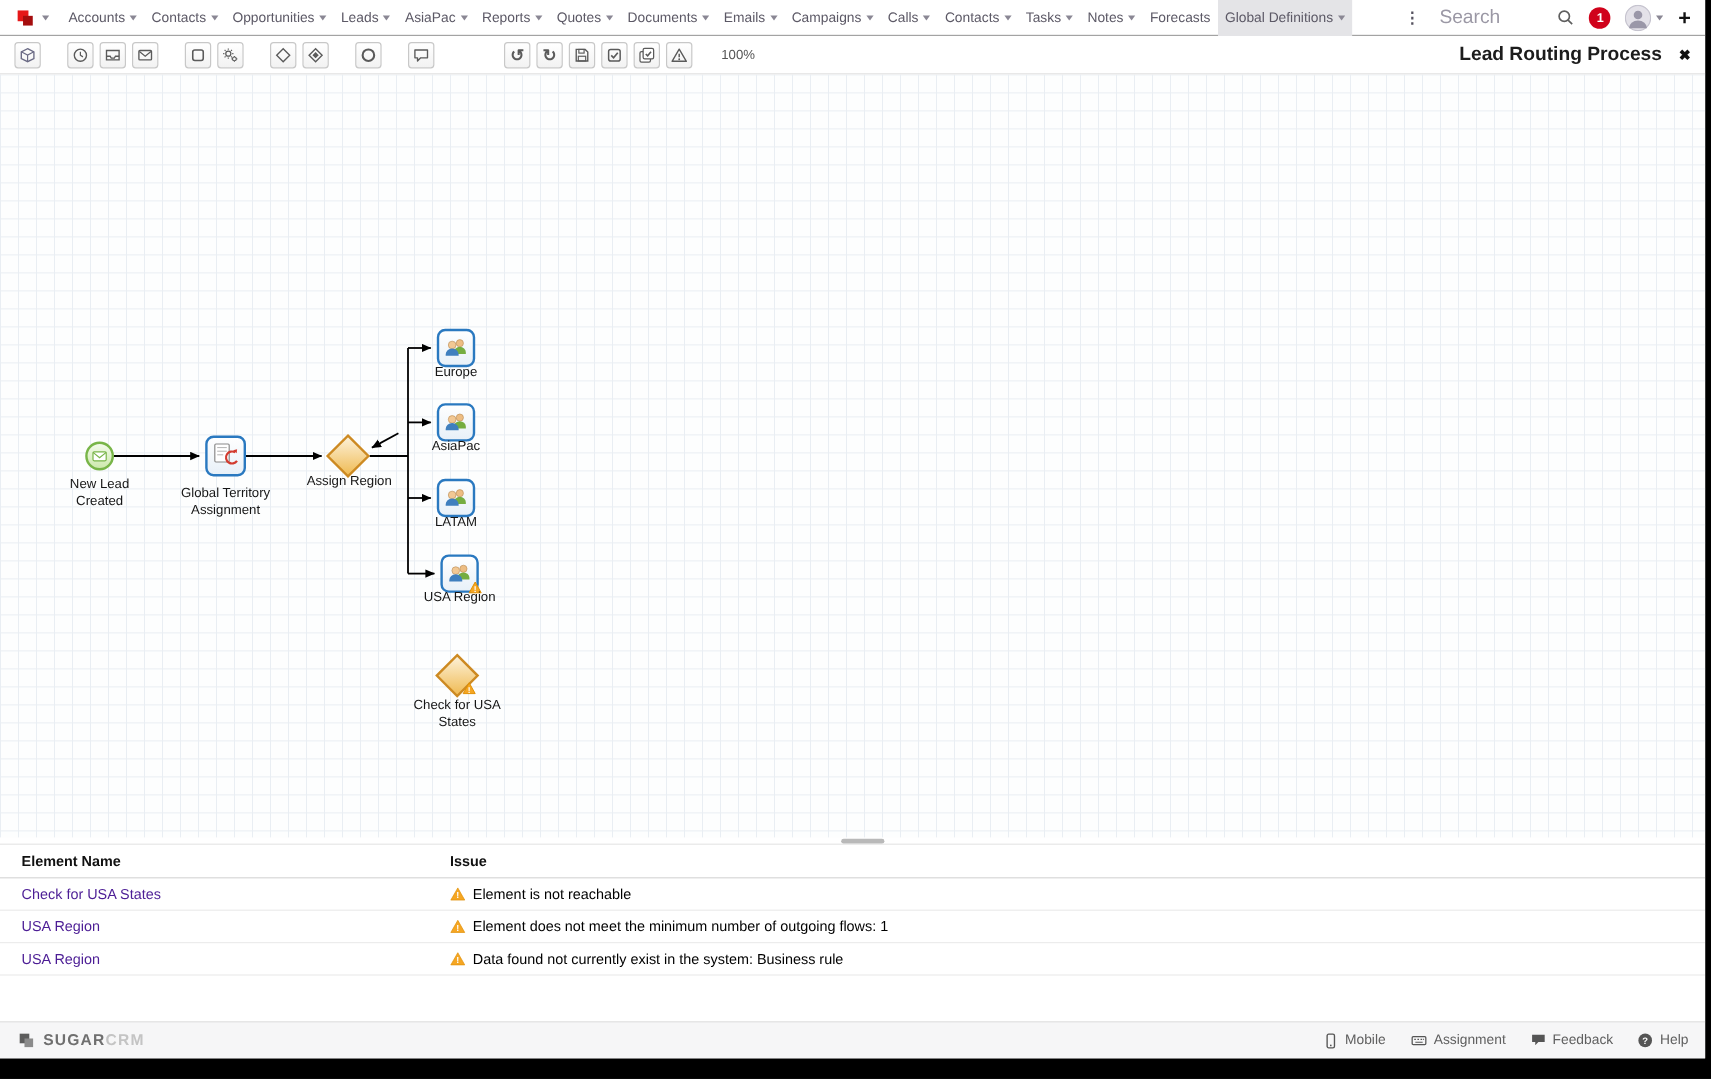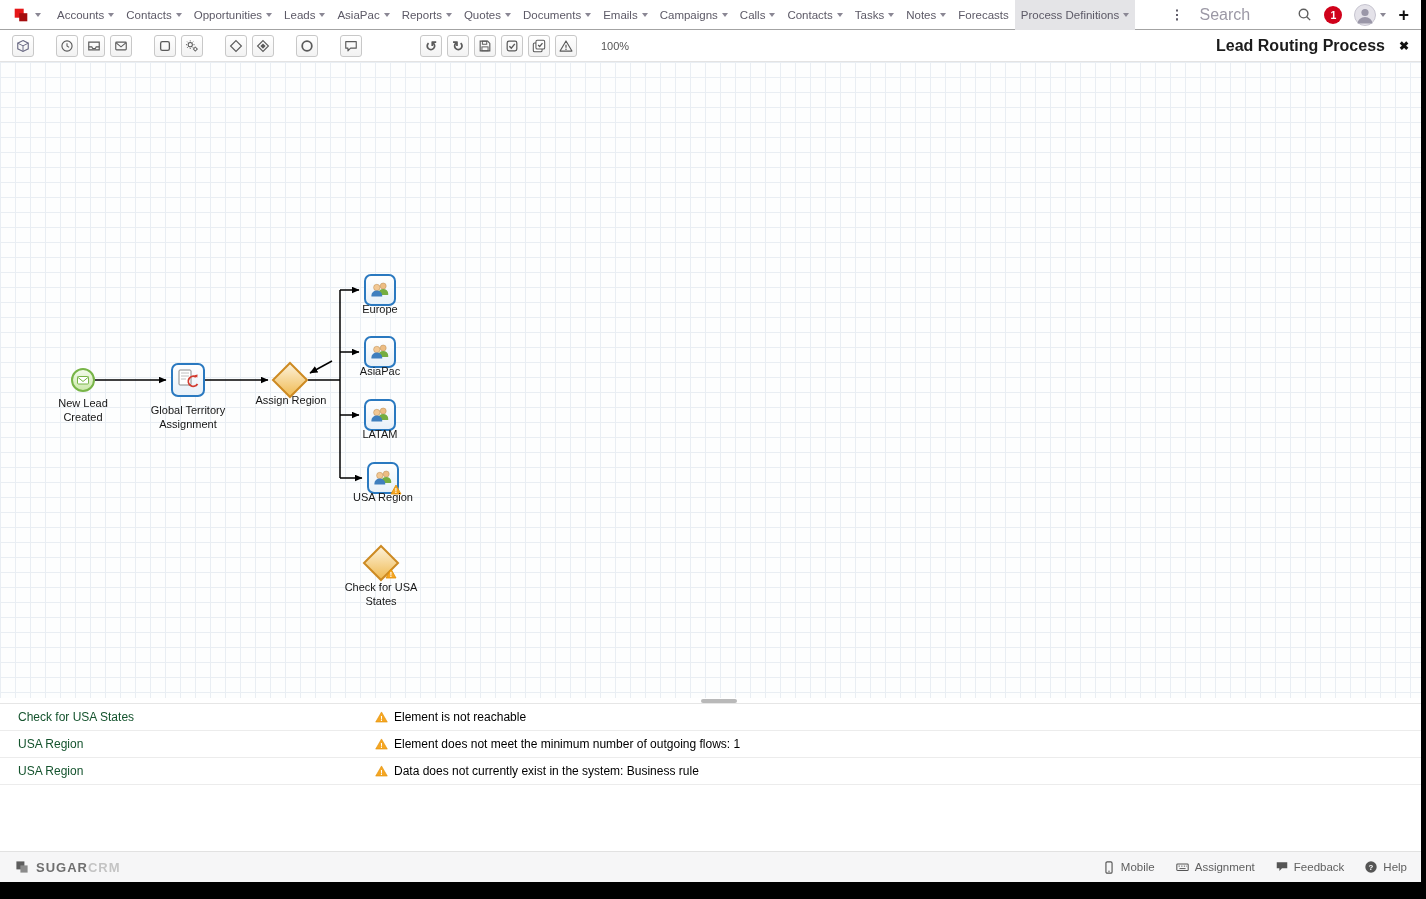--- a/index.html
+++ b/index.html
@@ -65,21 +65,21 @@
   .scroll-handle { position: absolute; left: 701px; top: 1px; width: 36px; height: 4px;
     background: #b9b9b9; border-radius: 2px; cursor: pointer; }
 
   
   .issues { height: 147px; background: #fff; font-size: 12px; overflow: hidden; }
   .issues-header { display: flex; font-weight: bold; color: #111; padding: 7px 18px 6px 18px;
     border-bottom: 1px solid #d8d8d8; }
   .col-element { width: 357px; flex: 0 0 auto; }
   .col-issue { flex: 1; display: flex; align-items: center; gap: 6px; }
   .issue-row { display: flex; align-items: center; padding: 6px 18px; border-bottom: 1px solid #ececec; }
-  .element-link { color: #14532d; cursor: pointer; }
+  .element-link { color: #4c1d95; cursor: pointer; }
   .warn-badge-svg { flex: 0 0 auto; }
 
   
   .footer { height: 31px; background: #f6f6f7; border-top: 1px solid #e2e2e2;
     display: flex; align-items: center; padding: 0 14px; gap: 32px; }
   .brand { display: flex; align-items: center; gap: 6px; }
   .brand-bold { font-size: 13px; font-weight: bold; color: #6f6f6f; letter-spacing: 1px; }
   .brand-light { font-size: 13px; font-weight: bold; color: #c4c4c4; letter-spacing: 1px; }
   .footer-links { margin-left: auto; display: flex; align-items: center; gap: 20px; }
   .flink { display: flex; align-items: center; gap: 5px; font-size: 11.5px; color: #5f5f5f; cursor: pointer; justify-content: flex-end; }
@@ -151,21 +151,21 @@
           <span class="caret"></span>
         </div>
         <div class="nav-item">
           <span>Notes</span>
           <span class="caret"></span>
         </div>
         <div class="nav-item">
           <span>Forecasts</span>
         </div>
         <div class="nav-item active">
-          <span>Process Definitions</span>
+          <span>Global Definitions</span>
           <span class="caret"></span>
         </div>
       </div>
     <div class="nav-right">
       <span class="more-menu">⋮</span>
       <input class="search-input" placeholder="Search" style="">
       <span class="search-btn">
         <svg width="15" height="15" viewBox="0 0 16 16">
           <circle cx="7" cy="7" r="4.6" fill="none" stroke="#5f5f5f" stroke-width="1.5"></circle>
           <path d="M10.4,10.4 L14,14" stroke="#5f5f5f" stroke-width="1.5"></path>
@@ -395,20 +395,24 @@
         <text x="381" y="543" class="nlabel">States</text>
       </g>
     </svg>
   </div>
 
   <div class="scroll-strip">
     <div class="scroll-handle"></div>
   </div>
 
   <div class="issues">
+    <div class="issues-header">
+      <div class="col-element">Element Name</div>
+      <div class="col-issue">Issue</div>
+    </div>
     <div>
         <div class="issue-row">
           <div class="col-element"><span class="element-link">Check for USA States</span></div>
           <div class="col-issue">
             <svg class="warn-badge-svg" width="13" height="12" viewBox="0 0 14 13">
               <path d="M7,1 L13.3,12 H0.7 z" fill="#f5a623" stroke="#e08e00" stroke-width="0.6" stroke-linejoin="round"></path>
               <text x="7" y="10.4" text-anchor="middle" font-size="8" font-weight="bold" fill="#fff">!</text>
             </svg>
             <span>Element is not reachable</span>
           </div>
@@ -423,21 +427,21 @@
             <span>Element does not meet the minimum number of outgoing flows: 1</span>
           </div>
         </div>
         <div class="issue-row">
           <div class="col-element"><span class="element-link">USA Region</span></div>
           <div class="col-issue">
             <svg class="warn-badge-svg" width="13" height="12" viewBox="0 0 14 13">
               <path d="M7,1 L13.3,12 H0.7 z" fill="#f5a623" stroke="#e08e00" stroke-width="0.6" stroke-linejoin="round"></path>
               <text x="7" y="10.4" text-anchor="middle" font-size="8" font-weight="bold" fill="#fff">!</text>
             </svg>
-            <span>Data does not currently exist in the system: Business rule</span>
+            <span>Data found not currently exist in the system: Business rule</span>
           </div>
         </div>
       </div>
   </div>
 
   <div class="footer">
     <div class="brand">
       <svg width="16" height="16" viewBox="0 0 20 20">
         <rect x="3" y="3" width="10" height="10" fill="#5d5d5d"></rect>
         <rect x="8" y="8" width="9" height="9" fill="#8b8b8b"></rect>

